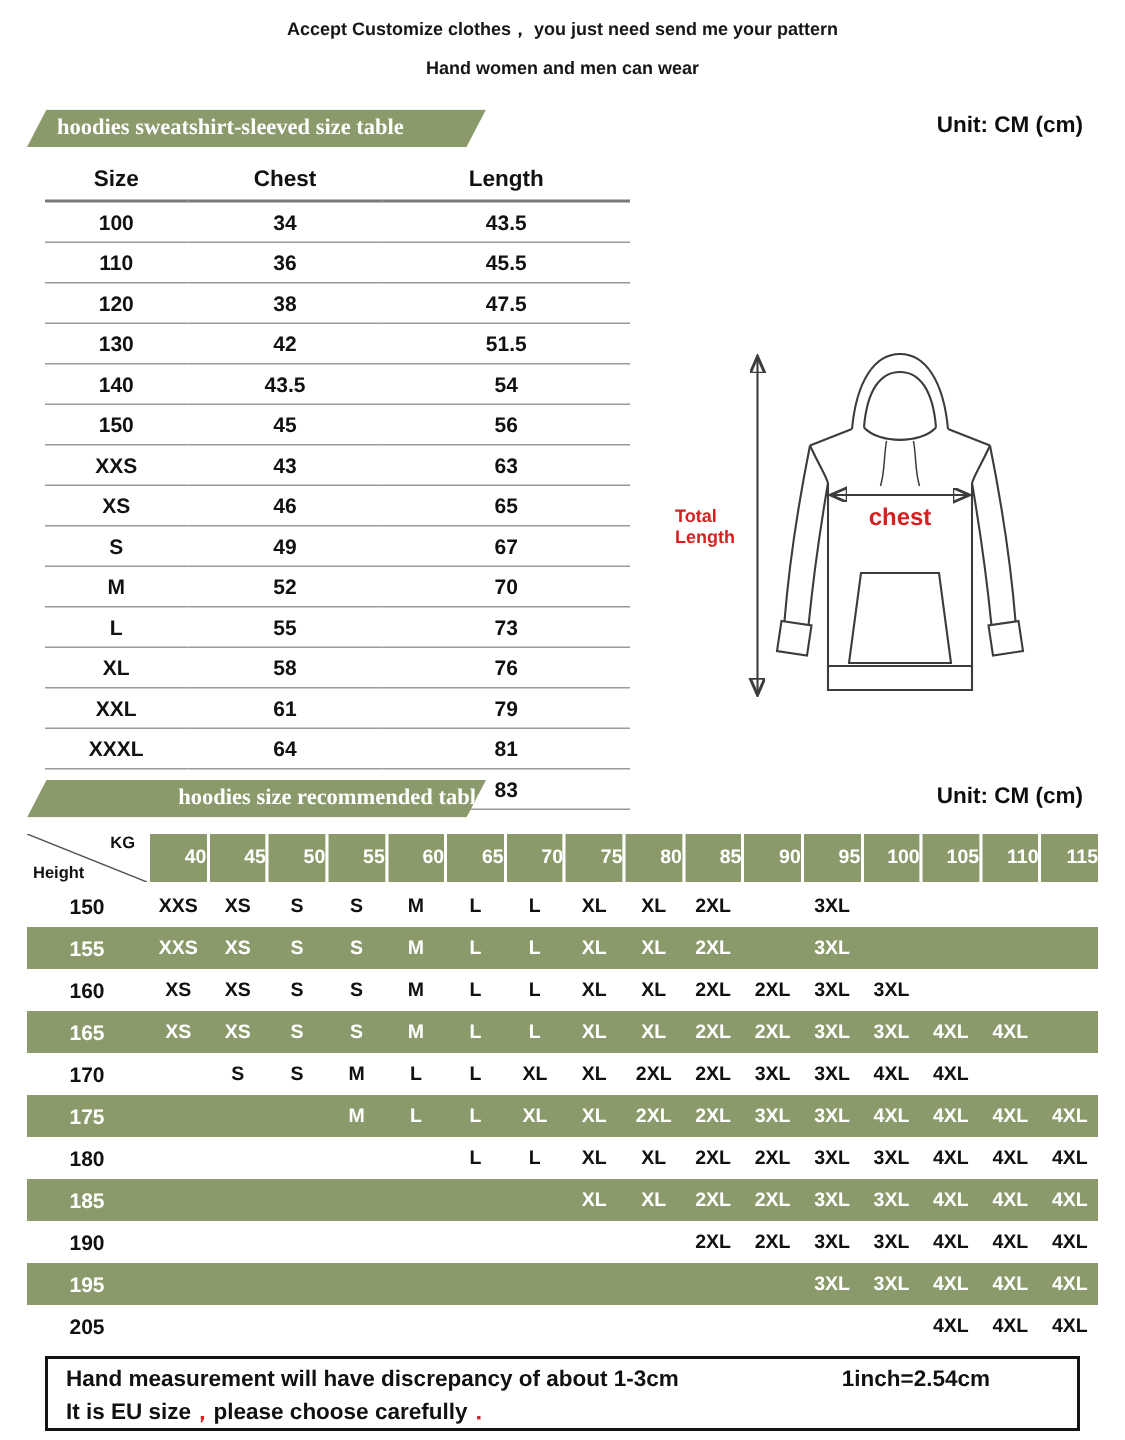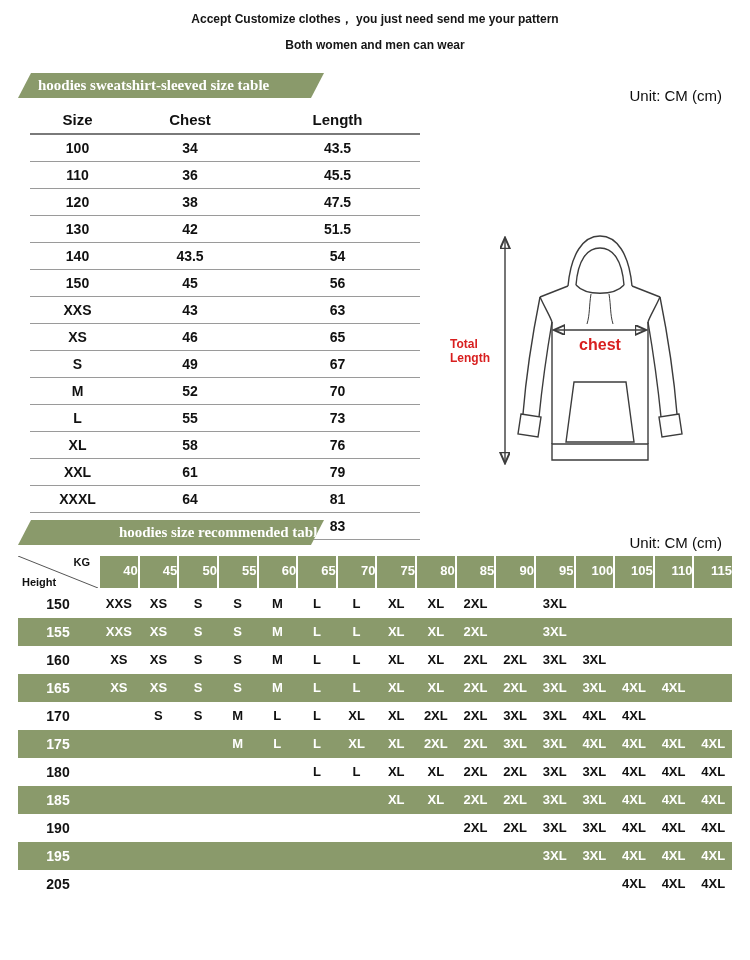--- a/index.html
+++ b/index.html
@@ -12,21 +12,21 @@
   .title { position:absolute; top:6px; left:0; width:100%; text-align:center;
            font-weight:bold; font-size:12px; line-height:26px; color:#151515; }
   
   .section-head { position:absolute; left:18px; width:714px; height:25px; }
   .sh1 { top:73px; } .sh2 { top:520px;text-align:right; }
   .banner {
     position:absolute; left:0; top:0; width:306px; height:25px; background:var(--olive);
     color:#fff; font-weight:bold; font-size:15px; line-height:25px; padding-left:20px;
     box-sizing:border-box; clip-path:polygon(13px 0, 100% 0, calc(100% - 13px) 100%, 0 100%);font-family:Liberation Serif, serif;
   }
-  .unit { position:absolute; right:10px; top:14px; font-weight:normal; font-size:15px; color:#0d0d0d; }
+  .unit { position:absolute; right:10px; top:2px; font-weight:bold; font-size:15px; color:#0d0d0d; }
   
   .size-table { position:absolute; left:30px; top:108px; width:390px; border-collapse:collapse; }
   .size-table th { font-size:15px; font-weight:bold; padding:3px 0 5px; border-bottom:2px solid #7a7a7a; }
   .size-table td { font-size:14px; font-weight:bold; text-align:center; height:24px;
                    border-bottom:1px solid #9a9a9a; }
   
   .hoodie { position:absolute; left:428px; top:222px; }
   .hoodie path, .hoodie line { stroke:#3c3c3c; stroke-width:1.4; fill:none; }
   .hoodie .thin { stroke-width:1; }
   .hoodie text.red-label { fill:var(--red); font-weight:bold; font-family:"Liberation Sans",sans-serif; stroke:none; }
@@ -52,21 +52,21 @@
   .f-right { margin-left:auto; margin-right:48px; }
   .red { color:var(--red); }
 </style>
 </head>
 <body>
 
 <div class="page">
 
   <div class="title">
     <div>Accept Customize clothes， you just need send me your pattern</div>
-    <div>Both women and men can wear</div>
+    <div>Hand women and men can wear</div>
   </div>
 
   <div class="section-head sh1">
     <div class="banner">hoodies sweatshirt-sleeved size table</div>
     <div class="unit">Unit: CM (cm)</div>
   </div>
 
   <table class="size-table">
     <colgroup>
         <col style="width:95px">
@@ -442,14 +442,23 @@
           <div class="rec-cell"></div>
           <div class="rec-cell"></div>
           <div class="rec-cell"></div>
           <div class="rec-cell">4XL</div>
           <div class="rec-cell">4XL</div>
           <div class="rec-cell">4XL</div>
         </div>
       </div>
   </div>
 
+  <div class="footer">
+    <div class="f-line1">
+      <span>Hand measurement will have discrepancy of about 1-3cm</span>
+      <span class="f-right">1inch=2.54cm</span>
+    </div>
+    <div class="f-line2">
+      <span>It is EU size</span><span class="red">，</span><span>please choose carefully</span><span class="red">．</span>
+    </div>
+  </div>
 
 </div>
 
 </body></html>

